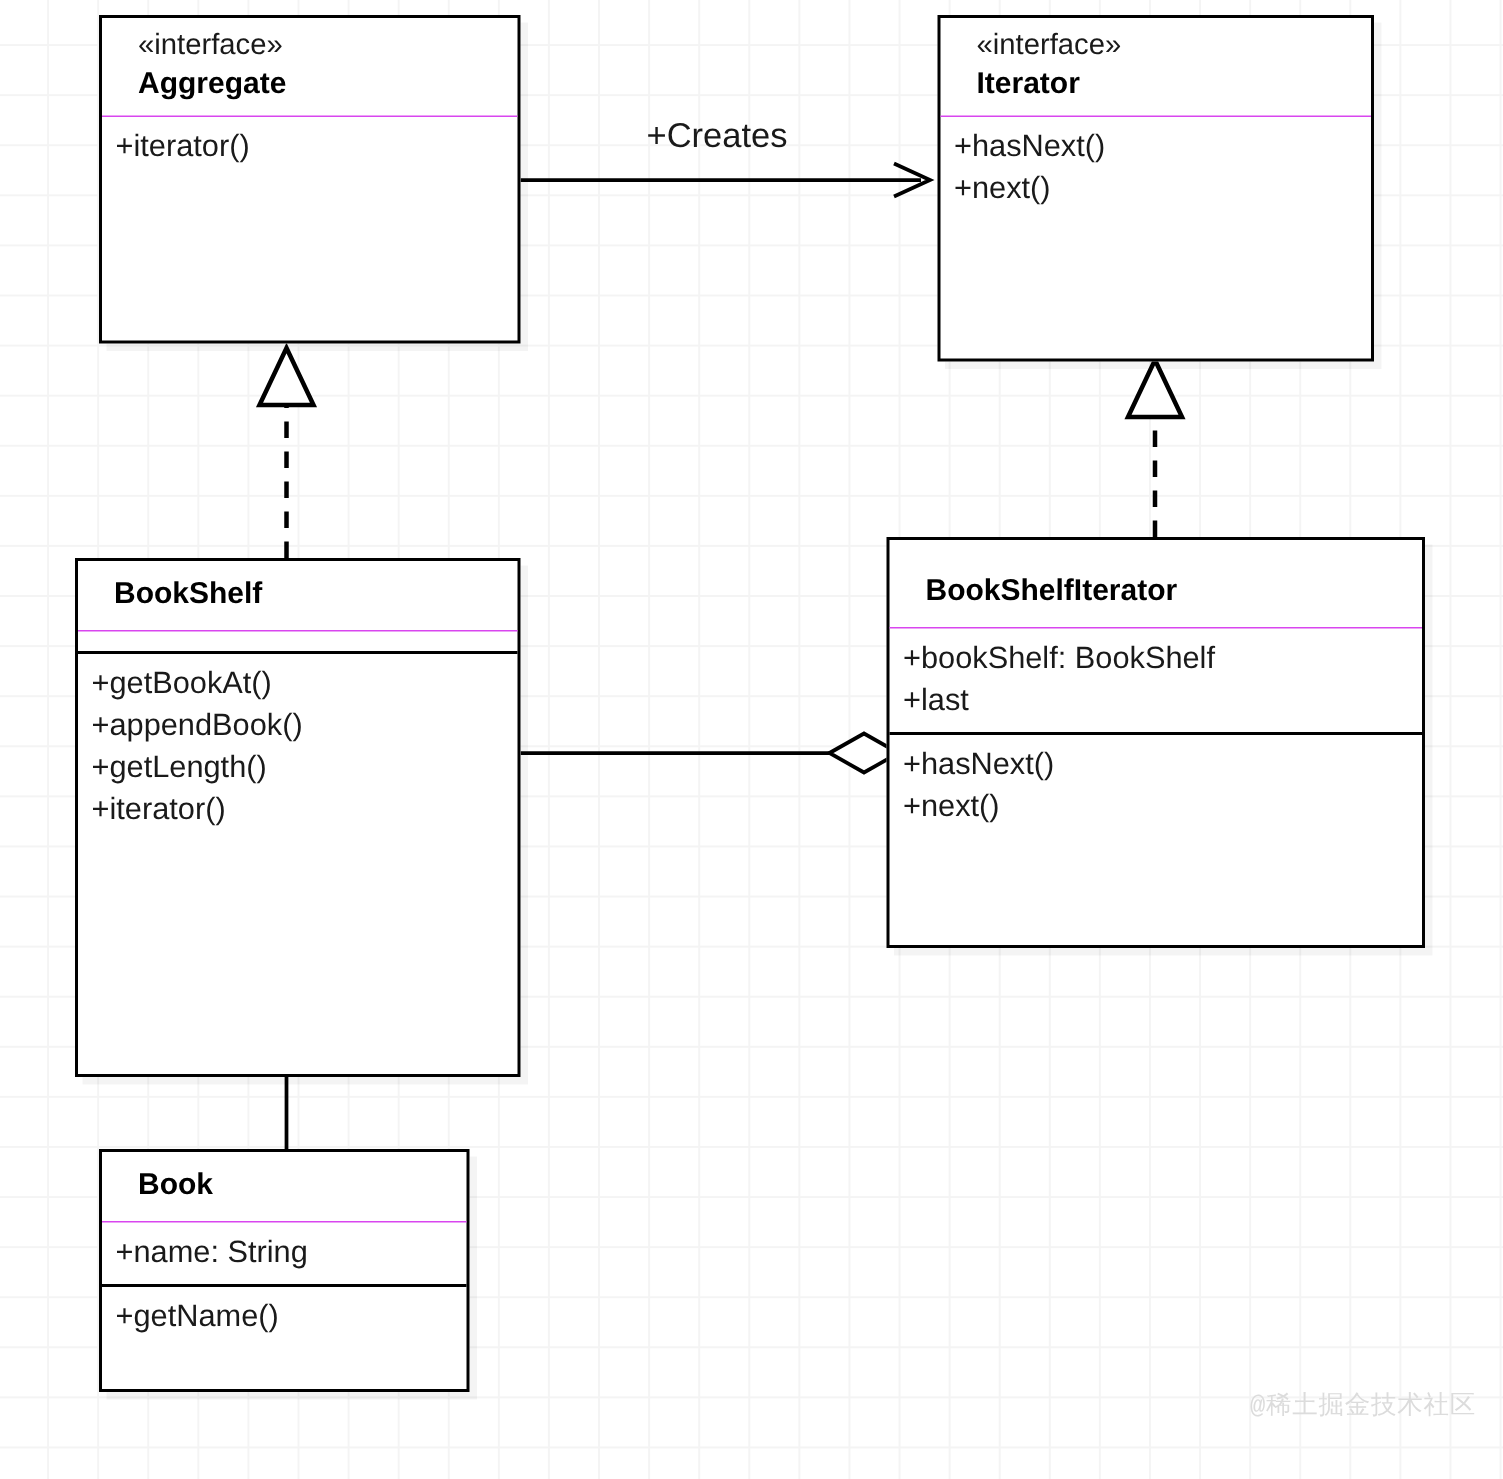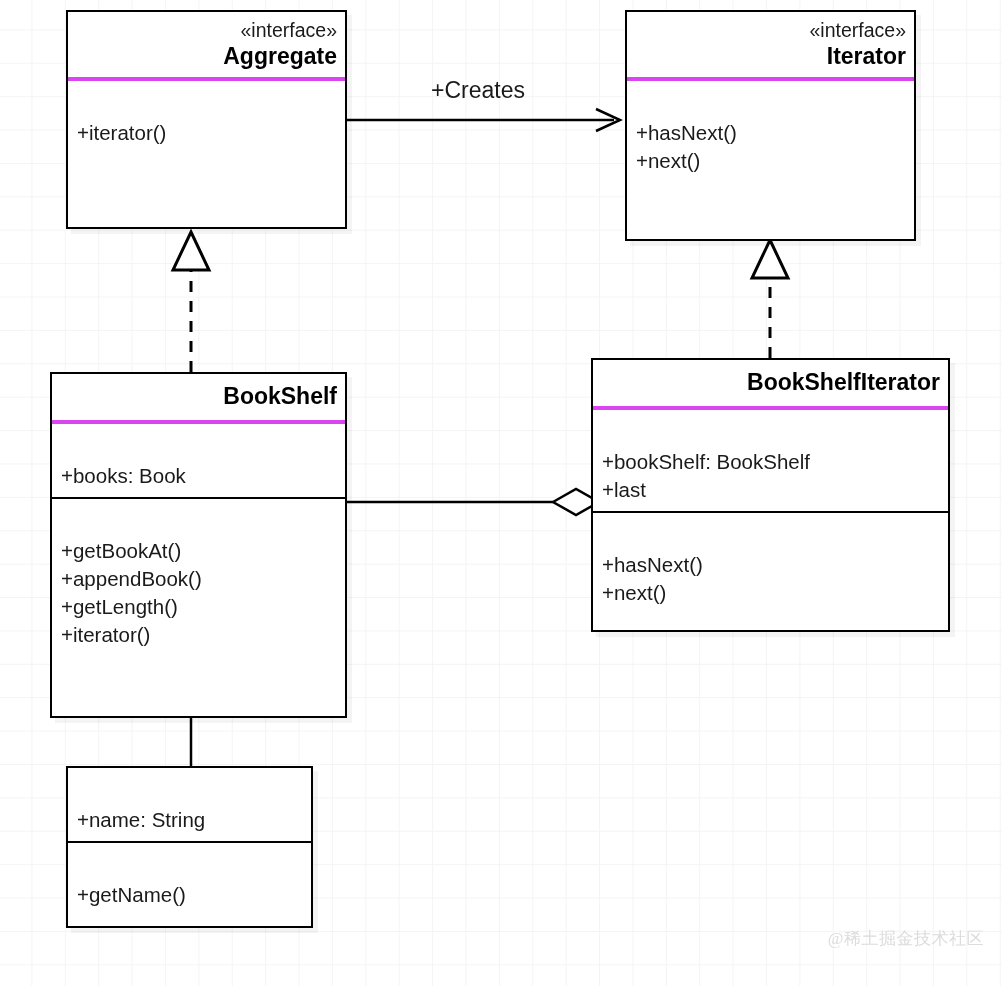--- a/index.html
+++ b/index.html
@@ -31,45 +31,44 @@
     background: #ffffff;
     border: 2px solid #000000;
     box-sizing: border-box;
     box-shadow: 5px 5px 0 0 rgba(0,0,0,0.045);
     display: flex;
     flex-direction: column;
     z-index: 5;
   }
   .uml-header {
     box-sizing: border-box;
-    padding: 6px 8px 7px 4px;
-    text-align: right;
-    border-bottom: 4px solid #d946ef;
+    padding: 6px 8px 7px 24px;
+    text-align: left;
+    border-bottom: 1px solid #d946ef;
     flex: none;
   }
   .stereotype {
     display: block;
     font-size: 19.5px;
     line-height: 25px;
     color: #1a1a1a;
     font-weight: normal;
   }
   .classname {
     display: block;
-    font-size: 23px;
+    font-size: 20px;
     line-height: 27px;
     font-weight: bold;
     color: #000000;
   }
   .uml-section {
     box-sizing: border-box;
     padding: 6px 9px 7px 9px;
     border-bottom: 2px solid #000000;
     flex: none;
-    margin-top: 32px;
   }
   .uml-section.last {
     border-bottom: none;
     flex: 1 1 auto;
   }
   .member {
     display: block;
     font-size: 20.5px;
     line-height: 28px;
     color: #1a1a1a;
@@ -101,21 +100,21 @@
   #watermark {
     position: absolute;
     right: 18px;
     bottom: 36px;
     font-size: 17px;
     line-height: 22px;
     color: #dcdcdc;
     letter-spacing: 0.5px;
     white-space: nowrap;
     z-index: 7;
-    font-family: Liberation Serif, serif;
+    font-family: Liberation Mono, monospace;
   }
 </style>
 </head>
 <body>
 
 <div id="canvas">
 
   <svg id="connectors" viewBox="0 0 1002 986" width="1002" height="986">
 
      Iterator : solid line with open arrowhead --&gt;
@@ -170,45 +169,47 @@
       <span class="member">+hasNext()</span>
       <span class="member">+next()</span>
     </div>
   </div>
 
   <div class="uml-box" style="left:50px; top:372px; width:297px; height:346px;">
     <div class="uml-header" style="padding-top:9px; padding-bottom:10px;">
       <span class="classname">BookShelf</span>
     </div>
     <div class="uml-section">
-      <span class="member">+books: Book</span>
     </div>
     <div class="uml-section last">
       <span class="member">+getBookAt()</span>
       <span class="member">+appendBook()</span>
       <span class="member">+getLength()</span>
       <span class="member">+iterator()</span>
     </div>
   </div>
 
   <div class="uml-box" style="left:591px; top:358px; width:359px; height:274px;">
-    <div class="uml-header" style="padding-top:9px; padding-bottom:10px;">
+    <div class="uml-header" style="padding-top:9px; padding-bottom:10px;margin-top:12px;">
       <span class="classname">BookShelfIterator</span>
     </div>
     <div class="uml-section">
       <span class="member">+bookShelf: BookShelf</span>
       <span class="member">+last</span>
     </div>
     <div class="uml-section last">
       <span class="member">+hasNext()</span>
       <span class="member">+next()</span>
     </div>
   </div>
 
   <div class="uml-box" style="left:66px; top:766px; width:247px; height:162px;">
+    <div class="uml-header" style="padding-top:9px; padding-bottom:10px;">
+      <span class="classname">Book</span>
+    </div>
     <div class="uml-section">
       <span class="member">+name: String</span>
     </div>
     <div class="uml-section last">
       <span class="member">+getName()</span>
     </div>
   </div>
 
   <div id="watermark">@稀土掘金技术社区</div>
 

